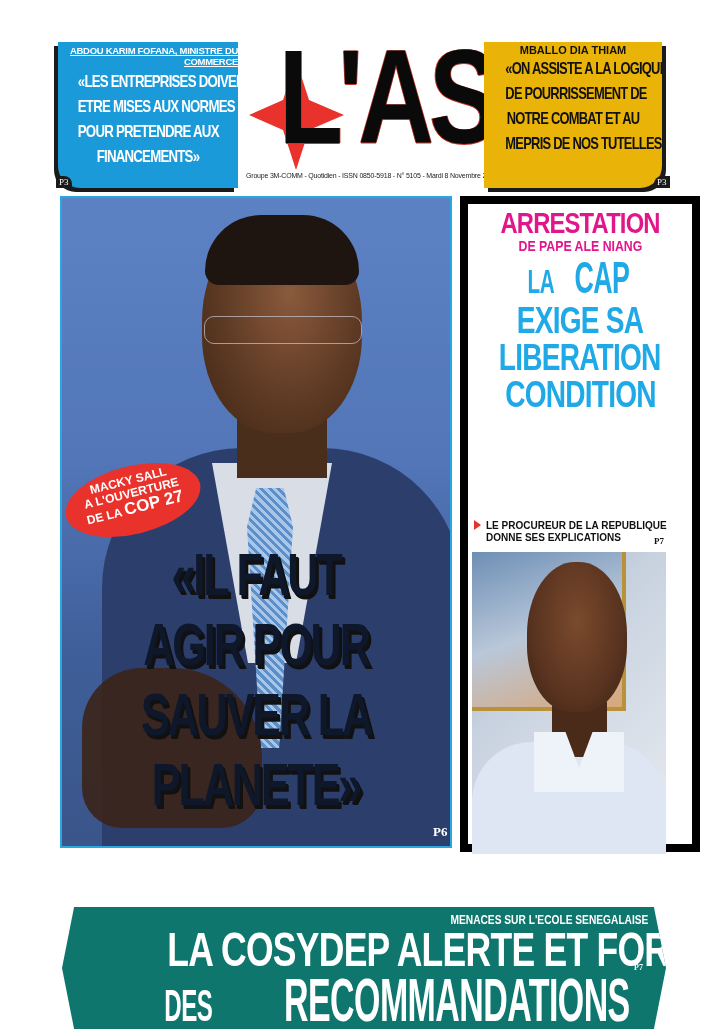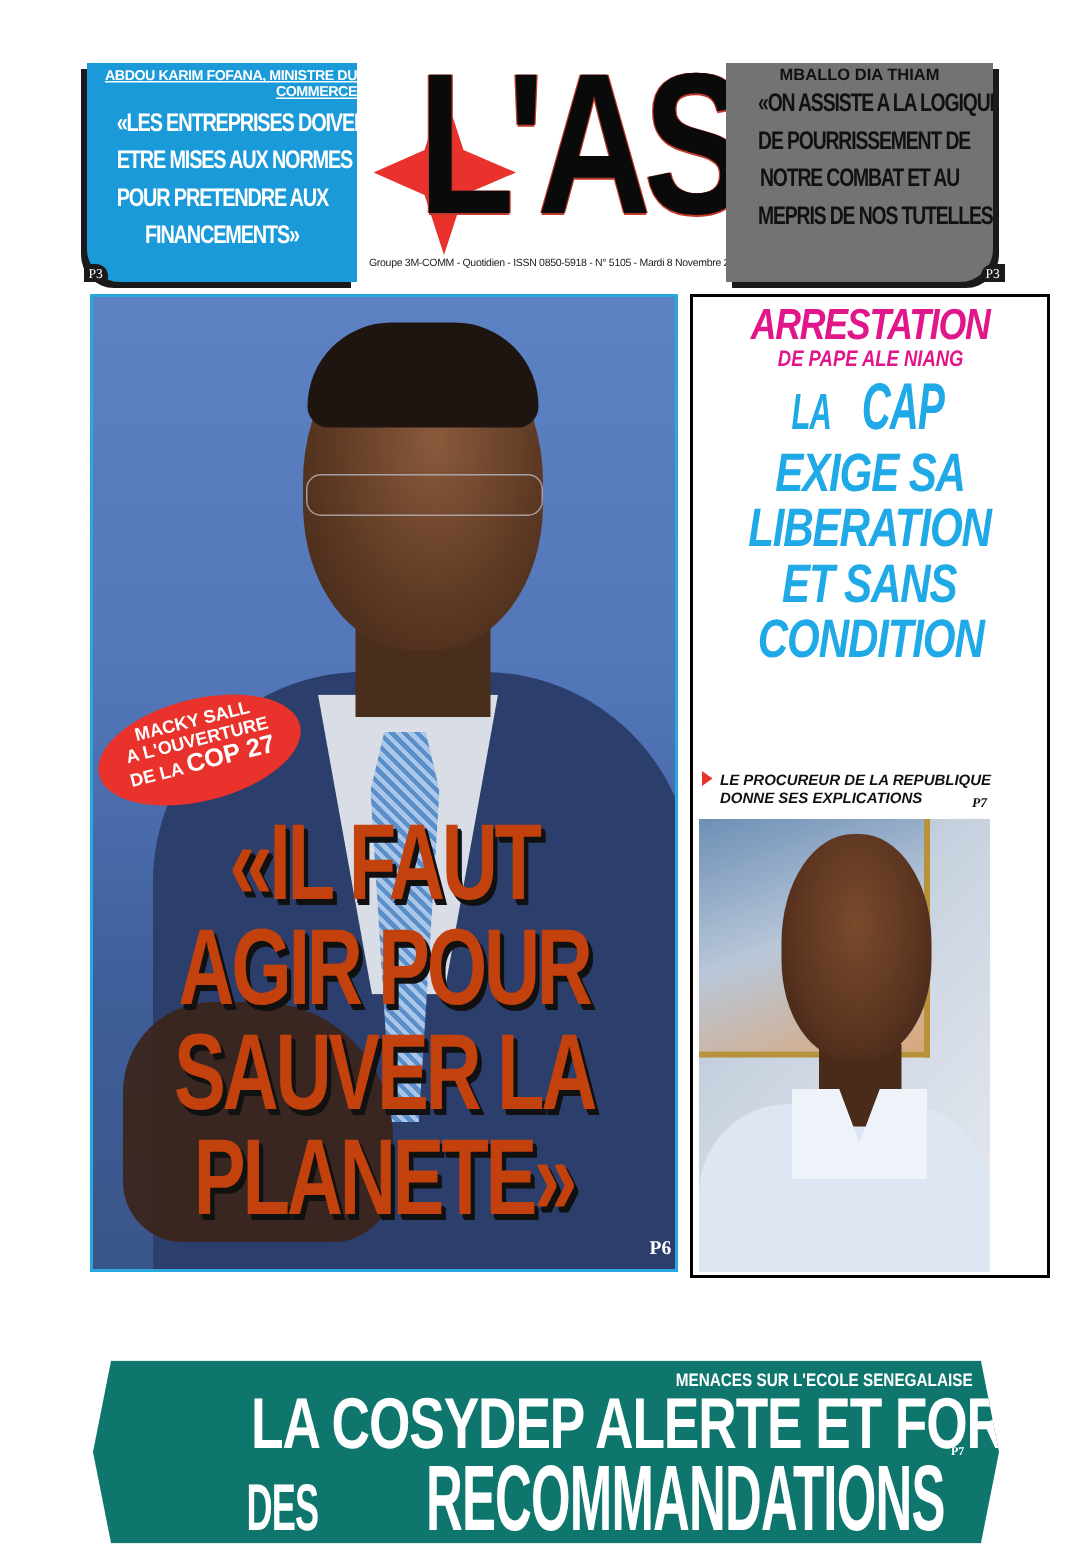--- a/index.html
+++ b/index.html
@@ -16,21 +16,21 @@
 
   
   .logo { position:absolute; left:244px; top:40px; width:240px; height:130px; }
   .logo-text { position:absolute; left:35px; top:-10px; font-size:134px; font-weight:900; color:#0a0a0a; letter-spacing:-6px;
                transform:scaleX(0.78); transform-origin:left top; font-family:"Liberation Sans", sans-serif;
                text-shadow:1px 0 0 #c0392b, -1px 0 0 #c0392b, 0 1px 0 #c0392b; line-height:1; }
   .logo-star { position:absolute; left:5px; top:20px; width:95px; height:110px; }
   .masthead-line { position:absolute; left:246px; top:172px; width:240px; font-size:7px; color:#222; text-align:center; white-space:nowrap; letter-spacing:-0.2px; }
 
   
-  .box-right { position:absolute; left:484px; top:42px; width:178px; height:146px; background:#737373;
+  .box-right { position:absolute; left:484px; top:42px; width:178px; height:146px; background:#eab308;
                border-bottom-right-radius:22px; box-shadow:4px 4px 0 #1a1a1a; overflow:hidden; }
   .box-right .kicker { color:#111; font-size:11px; font-weight:bold; text-align:center; margin-top:2px; }
   .box-right .quote { color:#111; font-weight:bold; text-align:center; font-size:17px; line-height:25px; margin-top:0px; letter-spacing:-1px; }
   .box-right .quote span { display:block; transform:scaleX(0.76); white-space:nowrap; }
   .pg-right { position:absolute; left:654px; top:176px; background:#1a1a1a; color:#fff; font-size:9px; font-family:"Liberation Serif", serif; padding:1px 3px; border-top-left-radius:8px; }
 
   
   .main-photo { position:absolute; left:60px; top:196px; width:392px; height:652px; border:2px solid #29a8e0; box-sizing:border-box; overflow:hidden;
                 background:linear-gradient(180deg,#5d82c4 0%,#5276b8 40%,#3f5f9a 70%,#3a5589 100%); }
   .suit { position:absolute; left:40px; top:250px; width:360px; height:420px; background:#2c3e6b; border-radius:140px 140px 0 0; }
@@ -41,28 +41,28 @@
   .glasses { position:absolute; left:142px; top:118px; width:156px; height:26px; border:1.5px solid rgba(200,200,210,0.7); border-radius:10px; }
   .neck { position:absolute; left:175px; top:220px; width:90px; height:60px; background:#4a2e1c; }
   .hand { position:absolute; left:20px; top:470px; width:180px; height:160px; background:#3b2418; border-radius:60px 90px 40px 40px; opacity:0.9; }
 
   .badge { position:absolute; left:64px; top:466px; width:138px; height:68px; background:#e8322b; border-radius:50%; transform:rotate(-14deg); color:#fff; text-align:center; }
   .badge .l1 { font-size:12px; font-weight:bold; margin-top:8px; line-height:13px; }
   .badge .l2 { font-size:12px; font-weight:bold; line-height:13px; }
   .badge .l3 { font-size:12px; font-weight:bold; line-height:15px; }
   .badge .l3 b { font-size:17px; }
 
-  .big-quote { position:absolute; left:60px; top:540px; width:392px; text-align:center; color:#c2410c; font-weight:900;
-               font-size:72px; line-height:70px; letter-spacing:-3px;
+  .big-quote { position:absolute; left:60px; top:540px; width:392px; text-align:center; color:#0f172a; font-weight:900;
+               font-size:60px; line-height:70px; letter-spacing:-3px;
                text-shadow:3px 3px 0 #111, 4px 4px 0 #111; }
   .big-quote span { display:block; transform:scaleX(0.72); white-space:nowrap; }
   .pg-main { position:absolute; left:433px; top:824px; color:#fff; font-size:13px; font-family:"Liberation Serif", serif; font-weight:bold; }
 
   
-  .right-col { position:absolute; left:460px; top:196px; width:240px; height:656px; border:2px solid #000000; box-sizing:border-box; background:#fff;font-style:italic; }
+  .right-col { position:absolute; left:460px; top:196px; width:240px; height:656px; border:8px solid #000000; box-sizing:border-box; background:#fff; }
   .arrest { color:#e2168b; text-align:center; font-weight:bold; }
   .arrest .t1 { font-size:29px; line-height:30px; margin-top:4px; letter-spacing:-1px; }
   .arrest .t1 span, .arrest .t2 span { display:inline-block; transform:scaleX(0.82); }
   .arrest .t2 { font-size:15px; line-height:15px; }
   .cap { color:#1fa9e6; text-align:center; font-weight:900; letter-spacing:-1px; margin-top:4px; }
   .cap div { white-space:nowrap; }
   .cap div span { display:inline-block; transform:scaleX(0.78); }
   .cap .c1 { font-size:44px; line-height:42px; }
   .cap .c1 .small { font-size:34px; }
   .cap .cn { font-size:36px; line-height:37px; }
@@ -151,21 +151,20 @@
 
 <div class="right-col">
   <div class="arrest">
     <div class="t1"><span>ARRESTATION</span></div>
     <div class="t2"><span>DE PAPE ALE NIANG</span></div>
   </div>
   <div class="cap">
     <div class="c1"><span><span class="small">LA</span> <span>CAP</span></span></div>
     <div class="cn"><span>EXIGE SA</span></div>
     <div class="cn"><span>LIBERATION</span></div>
-    <div class="cn"><span>ET SANS</span></div>
     <div class="cn"><span>CONDITION</span></div>
   </div>
   <div class="procureur">
     <div><span class="arrow"></span><span>LE PROCUREUR DE LA REPUBLIQUE</span></div>
     <div class="l2">DONNE SES EXPLICATIONS</div>
   </div>
   <div class="pg-r7">P7</div>
   <div class="niang-photo">
     <div class="painting"></div>
     <div class="n-shirt"></div>

